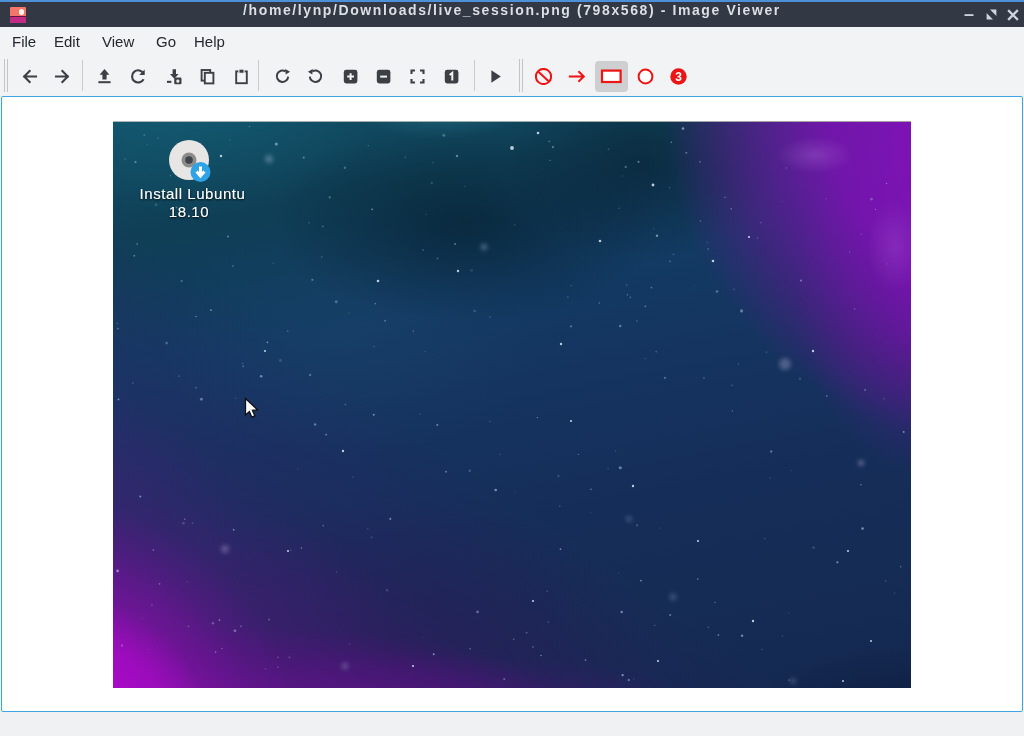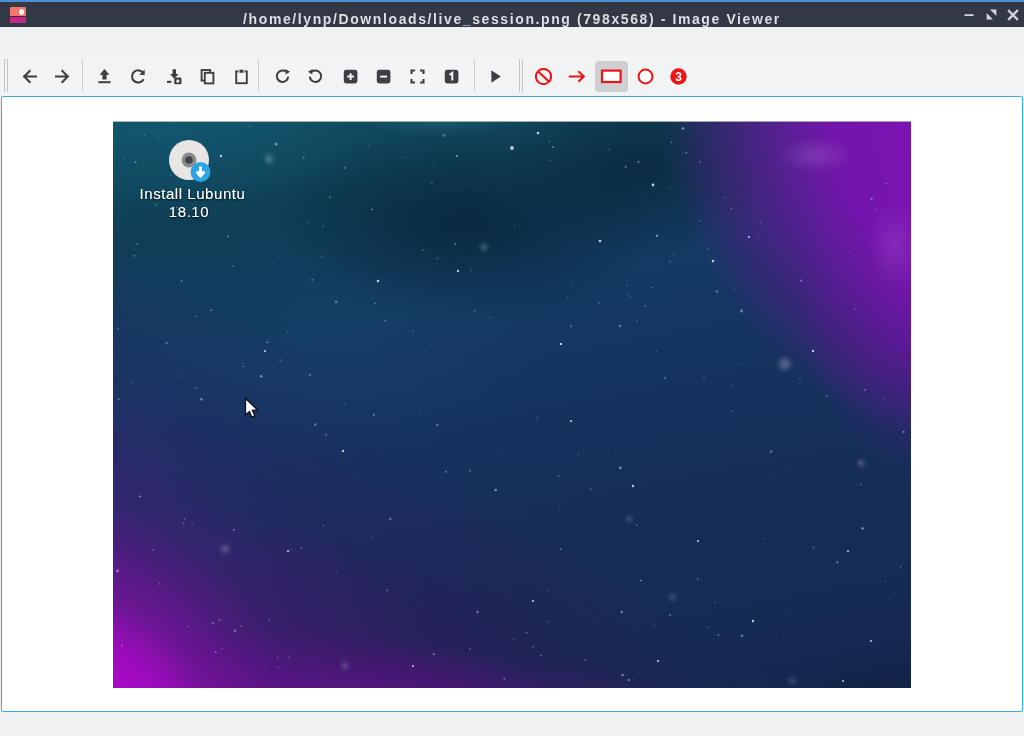--- a/index.html
+++ b/index.html
@@ -1,17 +1,17 @@
 <!DOCTYPE html>
 <html><head><meta charset="utf-8"><style>
 *{margin:0;padding:0;box-sizing:border-box}
 html,body{width:1024px;height:736px;overflow:hidden;font-family:"Liberation Sans",sans-serif}
 #win{position:relative;width:1024px;height:736px;background:#f0f1f2}
 #topline{position:absolute;left:0;top:0;width:1024px;height:2px;background:#4d90d9}
-#titlebar{position:absolute;left:0;top:2px;width:1024px;height:25px;background:#333845;display:flex;align-items:flex-end}
+#titlebar{position:absolute;left:0;top:2px;width:1024px;height:25px;background:#333845;display:flex;align-items:flex-start}
 #appicon{position:absolute;left:10px;top:5px;width:16px;height:16px;border-radius:1px;overflow:hidden;background:#f4766b}
 #appicon .sun{position:absolute;left:8.8px;top:2.2px;width:5.4px;height:5.4px;border-radius:50%;background:#fdf6ec}
 #appicon .ground{position:absolute;left:0;top:10px;width:16px;height:6px;background:#c22b85}
 #appicon .hor{position:absolute;left:0;top:9.4px;width:16px;height:1.2px;background:#5e1640}
 #title{width:100%;text-align:center;color:#dcdfe4;font-size:14px;font-weight:bold;letter-spacing:1.6px}
 .winbtn{position:absolute;top:0;height:25px;color:#cfd4dd;display:flex;align-items:center;justify-content:center}
 #menubar{position:absolute;left:0;top:27px;width:1024px;height:30px;background:#f2f3f4;display:flex;align-items:center;font-size:15px;color:#23282e}
 #menubar span{position:absolute;top:0;height:30px;line-height:30px}
 #menubar span:first-child{margin-left:1px}
 #toolbar{position:absolute;left:0;top:57px;width:1024px;height:38px;background:#f2f3f4}
@@ -63,20 +63,27 @@
           <path d="M5 1.6 H11.4 V8 L5 1.6 Z" fill="#cfd4dd"></path>
           <path d="M1.6 5 V11.4 H8 L1.6 5 Z" fill="#cfd4dd"></path>
         </svg>
       </div>
     <div class="winbtn" style="left:1003px;width:20px">
         <svg width="12" height="12" viewBox="0 0 12 12">
           <path d="M2 2 L10 10 M10 2 L2 10" stroke="#cfd4dd" stroke-width="2.4" stroke-linecap="square"></path>
         </svg>
       </div>
   </div>
+  <div id="menubar">
+      <span style="left:11px">File</span>
+      <span style="left:54px">Edit</span>
+      <span style="left:102px">View</span>
+      <span style="left:156px">Go</span>
+      <span style="left:194px">Help</span>
+    </div>
   <div id="toolbar"></div>
   <div class="grip" style="left:4px"></div>
     <div class="grip" style="left:7px"></div>
   <div class="tb" style="left:17.2px;width:24px">
       <svg class="ic" width="17" height="17" viewBox="0 0 17 17">
         <path d="M15 8.5 H3.2 M8.6 3.1 L3.2 8.5 L8.6 13.9" stroke="#3c4045" stroke-width="2.1" fill="none" stroke-linecap="square" stroke-linejoin="miter"></path>
       </svg>
     </div>
   <div class="tb" style="left:50.8px;width:24px">
       <svg class="ic" width="17" height="17" viewBox="0 0 17 17">

